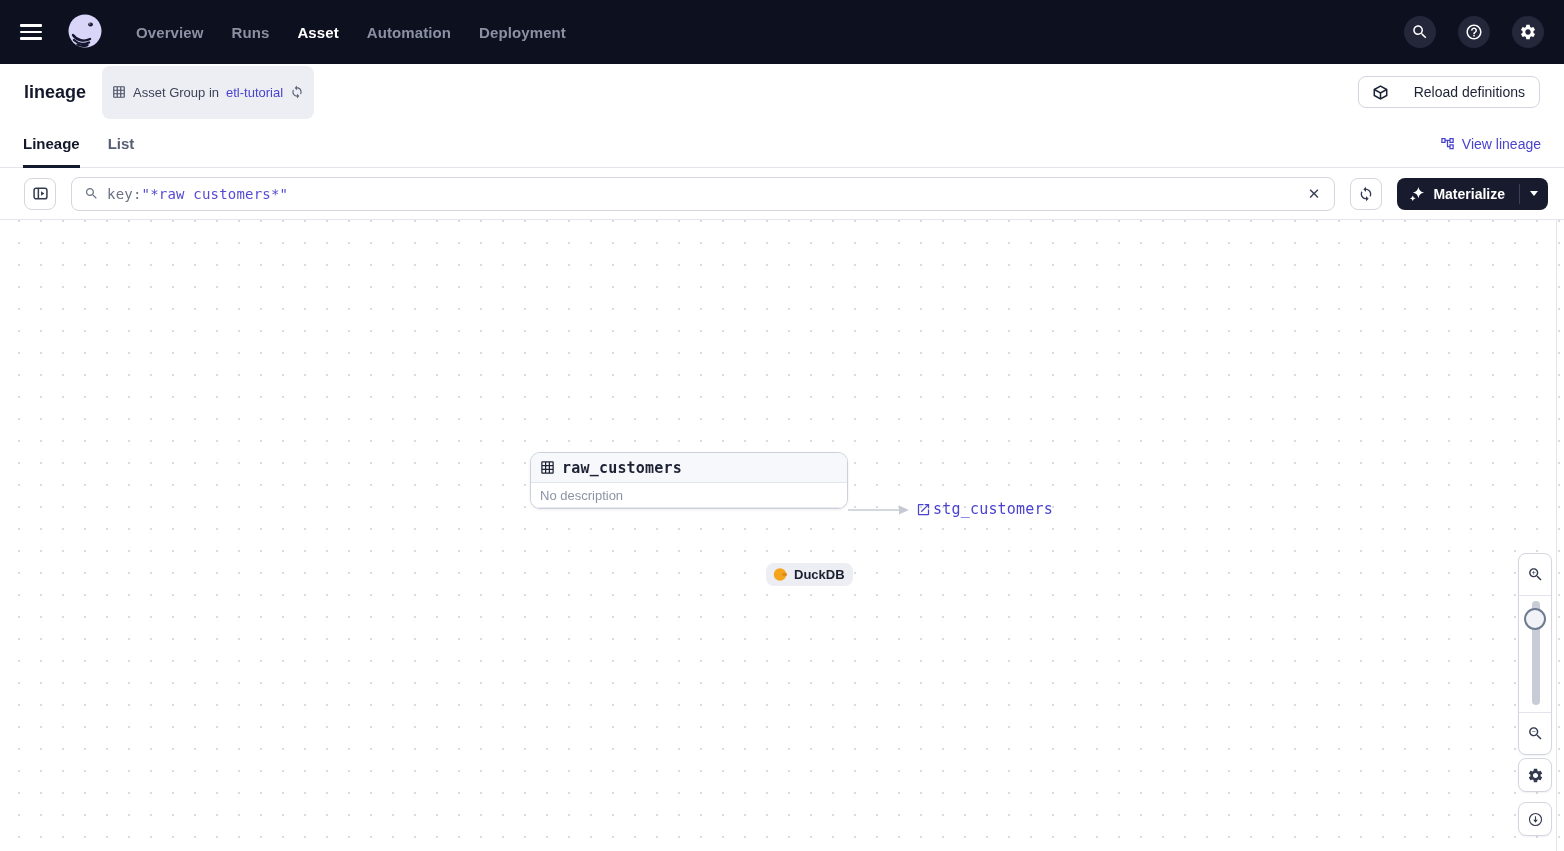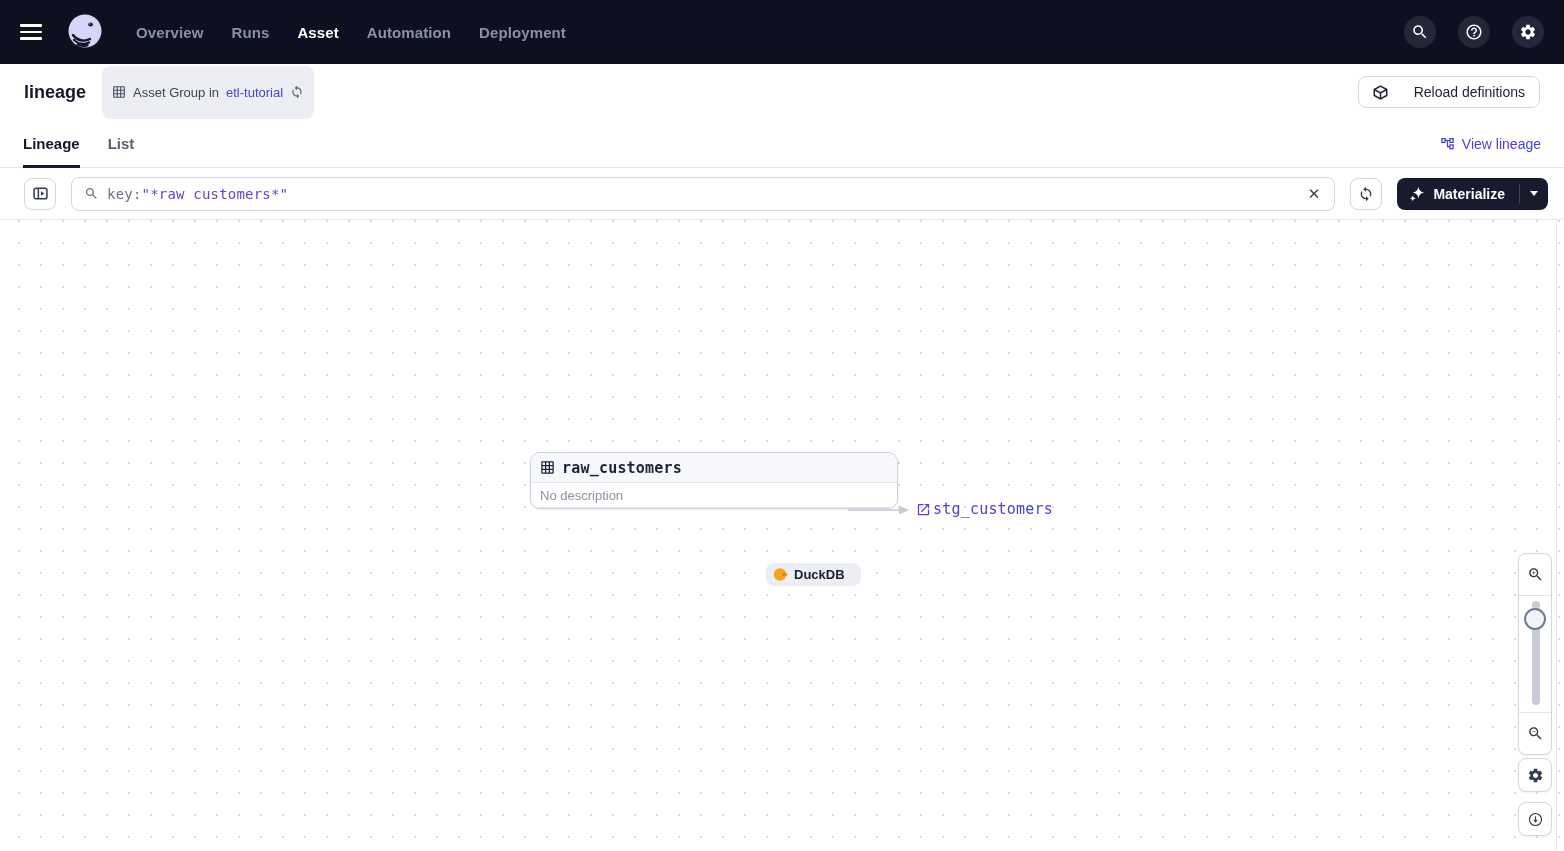--- a/index.html
+++ b/index.html
@@ -58,32 +58,32 @@
   .materialize .main svg { width:16px; height:16px; }
   .materialize .divider { width:1px; background:#3a4055; margin:6px 0; }
   .materialize .caret { background:none; border:none; cursor:pointer; padding:0 10px; display:flex; align-items:center; }
   .materialize .caret i { width:0; height:0; border-left:4.5px solid transparent; border-right:4.5px solid transparent; border-top:5.5px solid #fff; }
 
   
   .canvas { position:relative; height:631px; background-color:#fff;
     background-image:radial-gradient(circle, #d8dbe2 1.2px, transparent 1.4px);
     background-size:22px 22px; background-position:8px 12px; overflow:hidden; }
 
-  .asset-node { position:absolute; left:530px; top:232px; width:368px; border:1px solid #ccd0da; border-radius:10px; background:#fff; box-shadow:0 1px 3px rgba(20,25,45,.08); overflow:hidden; cursor:pointer; }
+  .asset-node { position:absolute; left:530px; top:232px; width:318px; border:1px solid #ccd0da; border-radius:10px; background:#fff; box-shadow:0 1px 3px rgba(20,25,45,.08); overflow:hidden; cursor:pointer; }
   .node-header { height:30px; display:flex; align-items:center; gap:7px; padding:0 9px; background:#f7f8fb; border-bottom:1px solid #e2e5ec; }
   .node-header svg { width:15px; height:15px; fill:#1d2335; flex:none; }
   .node-title { font-size:15px; font-weight:700; color:#1d2335; letter-spacing:.2px; }
   .node-desc { height:25px; display:flex; align-items:center; padding:0 9px; font-size:13px; color:#8c93a4; background:#fff; border-bottom:1px solid #e8eaf0; }
   .node-status { height:25px; display:flex; align-items:center; padding:0 9px; font-size:13px; color:#1d2335; background:#e8eaf0; border-bottom:1px solid #dde0e8; }
   .node-checks { height:25px; display:flex; align-items:center; padding:0 9px; font-size:13px; color:#1d2335; background:#f0f2f6; }
   .checks-spacer { flex:1; }
   .check-dot { width:7px; height:7px; border-radius:50%; background:#5a6680; margin-right:6px; }
   .check-count { font-size:13px; color:#4a5877; }
 
-  .kind-badge { position:absolute; left:766px; top:343px; display:flex; align-items:center; gap:6px; background:#eceef3; border-radius:8px; padding:4px 16px 4px 7px; cursor:pointer; }
+  .kind-badge { position:absolute; left:766px; top:343px; display:flex; align-items:center; gap:6px; background:#eceef3; border-radius:8px; padding:4px 8px 4px 7px; cursor:pointer; }
   .kind-badge .txt { font-size:13px; font-weight:700; color:#1a2030; }
 
   .edge { position:absolute; left:848px; top:282px; }
   .downstream { position:absolute; left:916px; top:280px; display:flex; align-items:center; gap:2px; color:#4a43cf; text-decoration:none; cursor:pointer; }
   .downstream svg { width:15px; height:15px; fill:#4a43cf; flex:none; }
   .downstream .txt { font-size:15px; color:#4a43cf; letter-spacing:.2px; }
 
   .zoom-group { position:absolute; left:1518px; top:333px; width:34px; background:#fff; border:1px solid #d3d6de; border-radius:8px; box-shadow:0 1px 2px rgba(20,25,45,.06); display:flex; flex-direction:column; }
   .zg-btn { height:42px; background:none; border:none; display:flex; align-items:center; justify-content:center; cursor:pointer; }
   .zg-btn svg { width:17px; height:17px; fill:#343b4f; }

